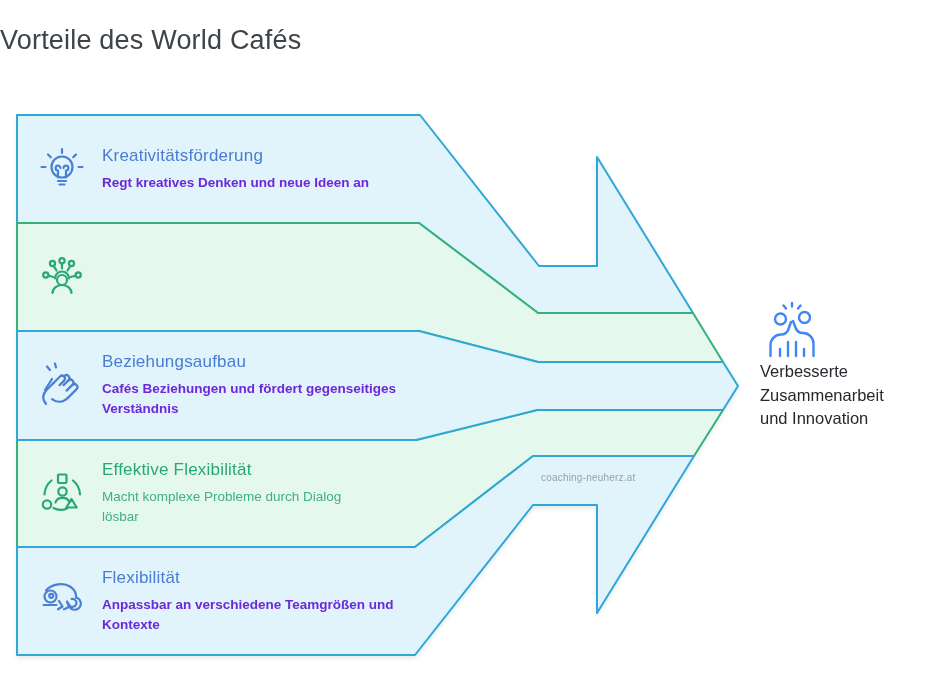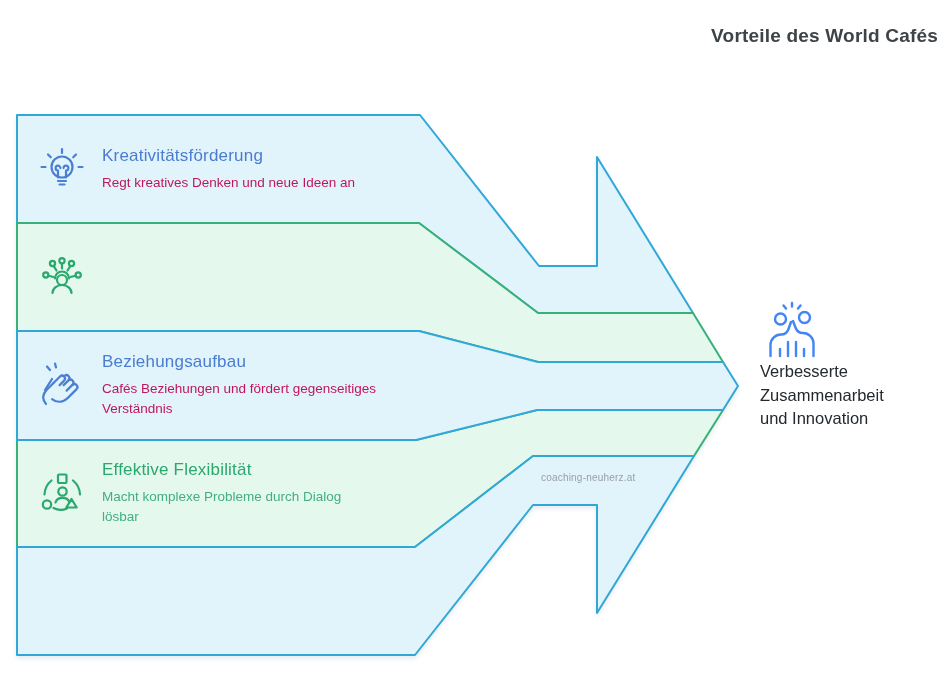--- a/index.html
+++ b/index.html
@@ -1,39 +1,39 @@
 <!DOCTYPE html>
 <html><head>
 <meta charset="utf-8">
 <style>
   html,body{margin:0;padding:0;background:#fff;}
   .canvas{
     position:relative;width:938px;height:698px;background:#ffffff;overflow:hidden;
     font-family:"Liberation Sans","DejaVu Sans",sans-serif;
   }
   .diagram-title{
-    position:absolute;top:25px;left:0;width:938px;text-align:right;
-    font-size:19px;font-weight:700;color:#3d4347;letter-spacing:.2px;
+    position:absolute;top:25px;left:0;width:938px;text-align:left;
+    font-size:27px;font-weight:400;color:#3d4347;letter-spacing:.2px;
   }
   .arrow-svg{position:absolute;left:0;top:0;filter:drop-shadow(0 3px 2px rgba(90,120,140,.14));}
   .band-shape{stroke-width:2;stroke-linejoin:round;}
   .band-shape.blue{fill:#e1f3fb;stroke:#31a7d8;}
   .band-shape.green{fill:#e4f8ee;stroke:#38b07a;}
   .band-content{
     position:absolute;left:36px;width:396px;height:108px;
     display:flex;align-items:center;gap:14px;
   }
   .icon-box{width:52px;flex:none;display:flex;justify-content:center;align-items:center;}
   .blue-icon{color:#4a7fd4;}
   .green-icon{color:#2aa86e;}
   .band-texts{flex:1;min-width:0;}
   .band-title{font-size:17px;font-weight:400;margin-bottom:7px;letter-spacing:.2px;}
   .band-desc{font-size:13.5px;line-height:20px;white-space:pre-line;}
   .band-content.blue .band-title{color:#4a7cd2;}
-  .band-content.blue .band-desc{color:#be185d;}
+  .band-content.blue .band-desc{color:#6d28d9;font-weight:bold;}
   .band-content.green .band-title{color:#2aa86e;}
   .band-content.green .band-desc{color:#43ae80;}
   .bc-0{top:115px;} .bc-1{top:223px;} .bc-2{top:331px;} .bc-3{top:439px;} .bc-4{top:547px;}
   .watermark{
     position:absolute;left:541px;top:472px;font-size:10px;color:#9aa0a6;letter-spacing:.2px;
   }
   .outcome{position:absolute;left:760px;top:300px;width:180px;}
   .outcome-icon-svg{color:#4285f4;display:block;margin-left:2px;}
   .outcome-label{
     margin-top:0px;font-size:16.5px;line-height:23.5px;color:#24292e;white-space:pre-line;
@@ -136,20 +136,40 @@
         </g>
       </svg>
     </div>
     <div class="band-texts">
       <div class="band-title">Effektive Flexibilität</div>
       <div class="band-desc">Macht komplexe Probleme durch Dialog
 lösbar</div>
     </div>
   </div>
 
+  <div class="band-content blue bc-4">
+    <div class="icon-box">
+      <svg class="blue-icon" width="50" height="50" viewBox="0 0 50 50">
+        <g fill="none" stroke="currentColor" stroke-width="2.2" stroke-linecap="round" stroke-linejoin="round">
+          <path d="M6.5,29 h13"></path>
+          <circle cx="13.5" cy="20.5" r="6"></circle>
+          <circle cx="14.2" cy="19.8" r="2"></circle>
+          <path d="M9,14.5 C15,7.5 27,6.5 33,10.5 c4.5,3 6.5,7 6,11"></path>
+          <path d="M39,21.5 a6.2,6.2 0 1 1 -7.5,6 a4,4 0 1 0 3.2,-4.6"></path>
+          <path d="M22,25 l3.5,5.5 -4.5,2.8"></path>
+          <path d="M30,25.5 l2,5.5 -5,2.2"></path>
+        </g>
+      </svg>
+    </div>
+    <div class="band-texts">
+      <div class="band-title">Flexibilität</div>
+      <div class="band-desc">Anpassbar an verschiedene Teamgrößen und
+Kontexte</div>
+    </div>
+  </div>
 
   <div class="watermark">coaching-neuherz.at</div>
 
   <div class="outcome">
     <svg class="outcome-icon-svg" width="60" height="60" viewBox="0 0 60 60">
       <g fill="none" stroke="currentColor" stroke-width="2.4" stroke-linecap="round" stroke-linejoin="round">
         <path d="M30,6.5 v-3.5"></path>
         <path d="M24,8.5 l-2.5,-3"></path>
         <path d="M36,8.5 l2.5,-3"></path>
         <circle cx="18.5" cy="19" r="5.5"></circle>

